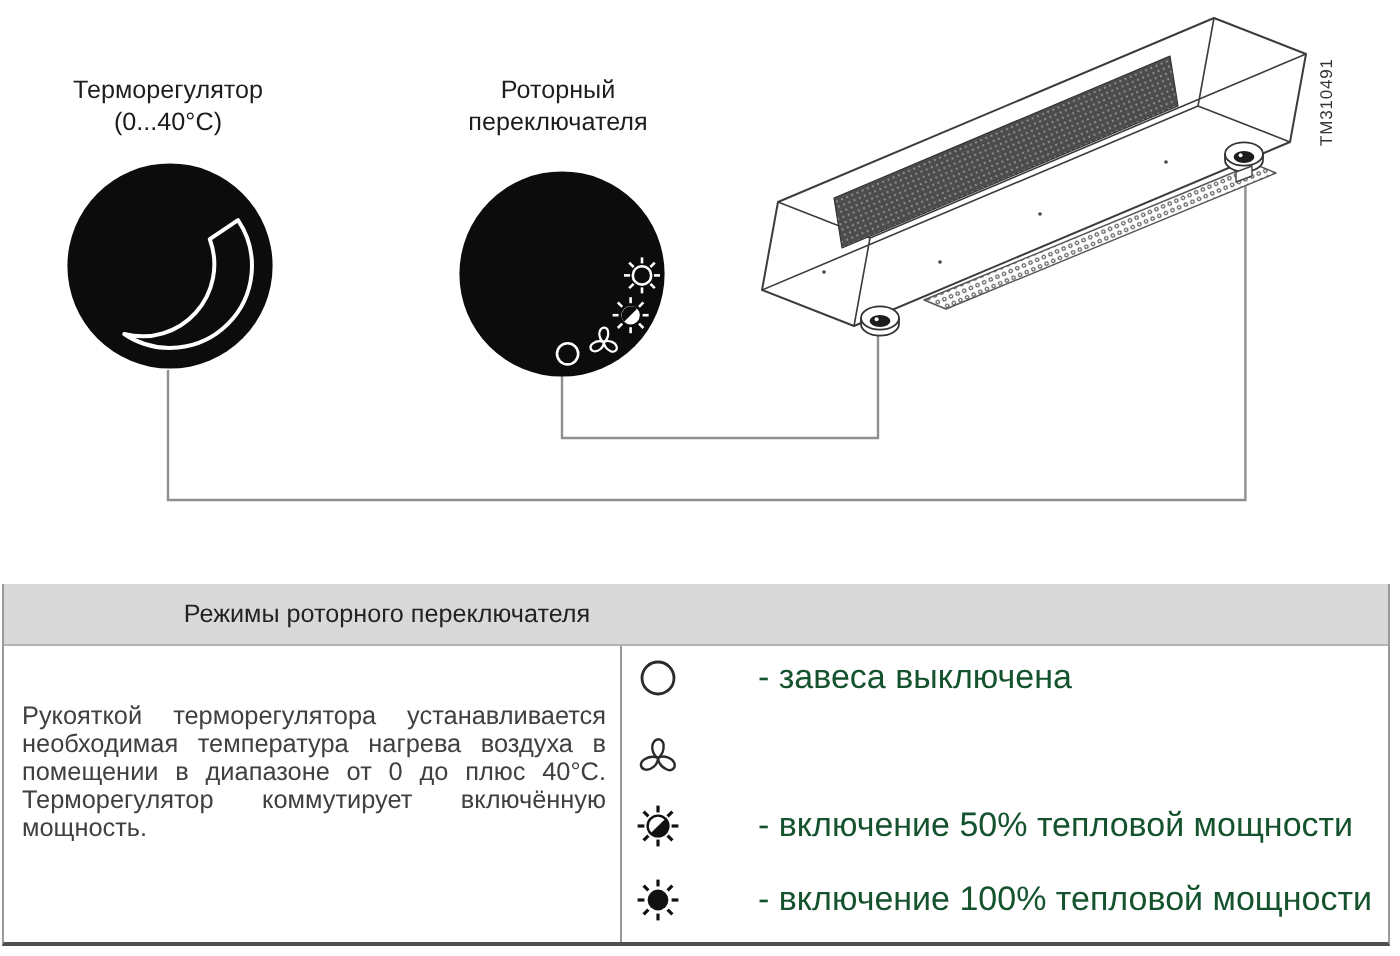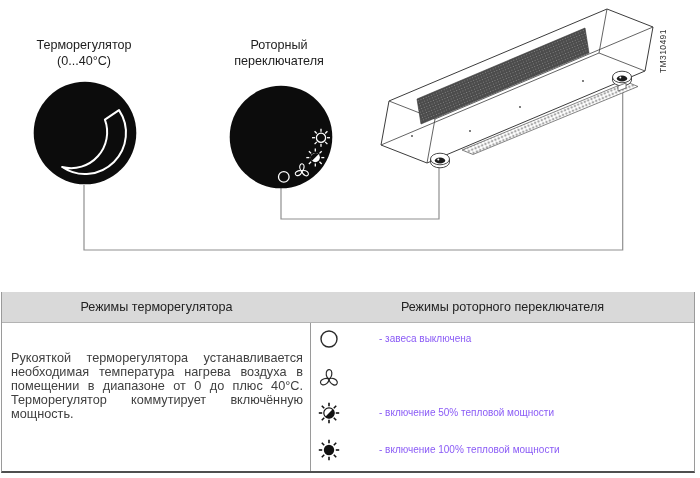--- a/index.html
+++ b/index.html
@@ -20,21 +20,21 @@
   .hdr-cell{display:flex;align-items:center;justify-content:center;font-size:12.6px;color:#222;}
   .hdr-left{width:309px;}
   .hdr-right{width:383px;}
   .mode-table-body{position:relative;height:148px;background:#fff;}
   .col-divider{position:absolute;left:308px;top:0;bottom:0;width:1px;background:#9a9a9a;}
   .thermo-paragraph{
     position:absolute;left:9px;top:28px;width:292px;
     font-size:12.7px;line-height:14px;text-align:justify;color:#404040;
   }
   .mode-icon{position:absolute;left:314px;width:26px;height:26px;}
-  .mode-label{position:absolute;left:377px;height:26px;line-height:26px;font-size:10px;color:#8b5cf6;white-space:nowrap;}
+  .mode-label{position:absolute;left:377px;height:26px;line-height:26px;font-size:17px;color:#14532d;white-space:nowrap;}
   .r1{top:3px;} .r2{top:42px;} .r3{top:77px;} .r4{top:114px;}
 </style>
 </head>
 <body>
 
 <div class="page">
 
   <svg id="scene" width="700" height="478" viewBox="0 0 700 478">
     <defs>
       <pattern id="meshP" width="2.8" height="2.8" patternUnits="userSpaceOnUse" patternTransform="rotate(-23)">
@@ -130,21 +130,20 @@
           <line x1="-4.2" y1="-4.2" x2="-6.4" y2="-6.4"></line>
         <line x1="4.2" y1="-4.2" x2="6.4" y2="-6.4"></line>
           <line x1="-4.2" y1="4.2" x2="-6.4" y2="6.4"></line>
       </g>
       <circle r="4.6" fill="none" stroke="#fff" stroke-width="1.3"></circle>
     </g>
   </svg>
 
   <div class="mode-table">
     <div class="mode-table-header">
-      <div class="hdr-cell hdr-left">Режимы терморегулятора</div>
       <div class="hdr-cell hdr-right">Режимы роторного переключателя</div>
     </div>
     <div class="mode-table-body">
       <div class="col-divider"></div>
 
       <div class="thermo-paragraph">Рукояткой терморегулятора устанавливается необходимая температура нагрева воздуха в помещении в диапазоне от 0 до плюс 40°С. Терморегулятор коммутирует включённую мощность.</div>
 
       <svg class="mode-icon r1" viewBox="0 0 26 26">
         <circle cx="13" cy="13" r="8" fill="none" stroke="#2a2a2a" stroke-width="1.4"></circle>
       </svg>

